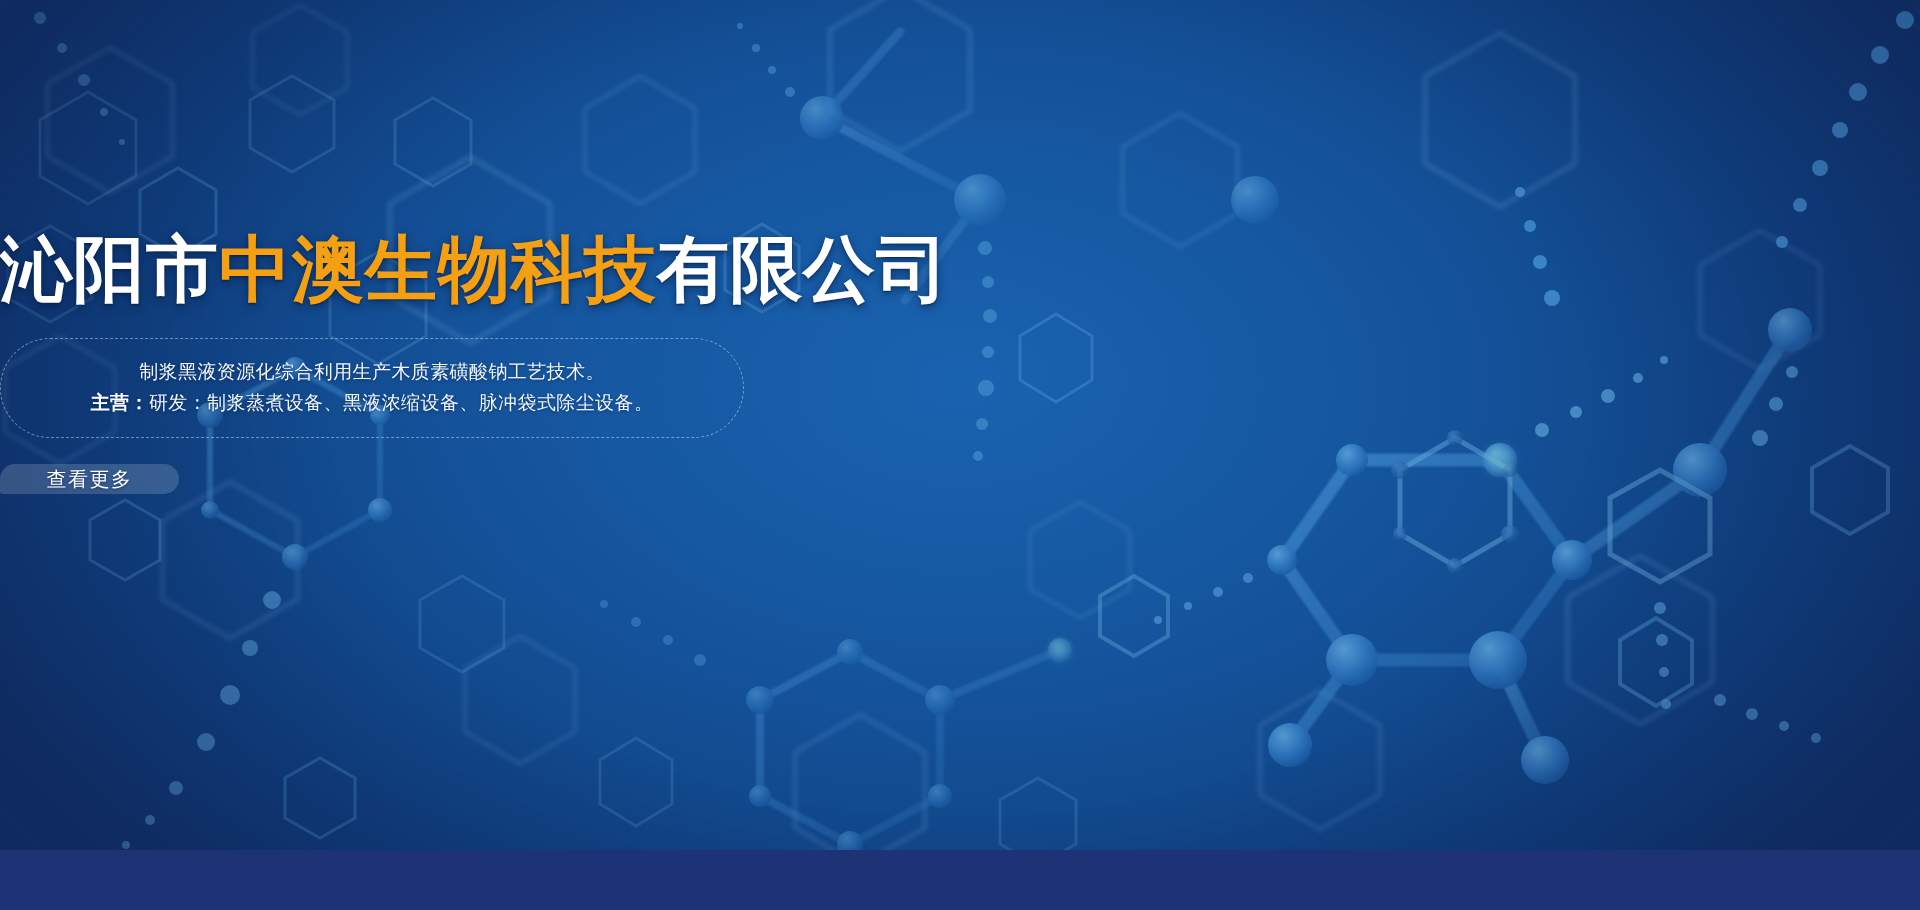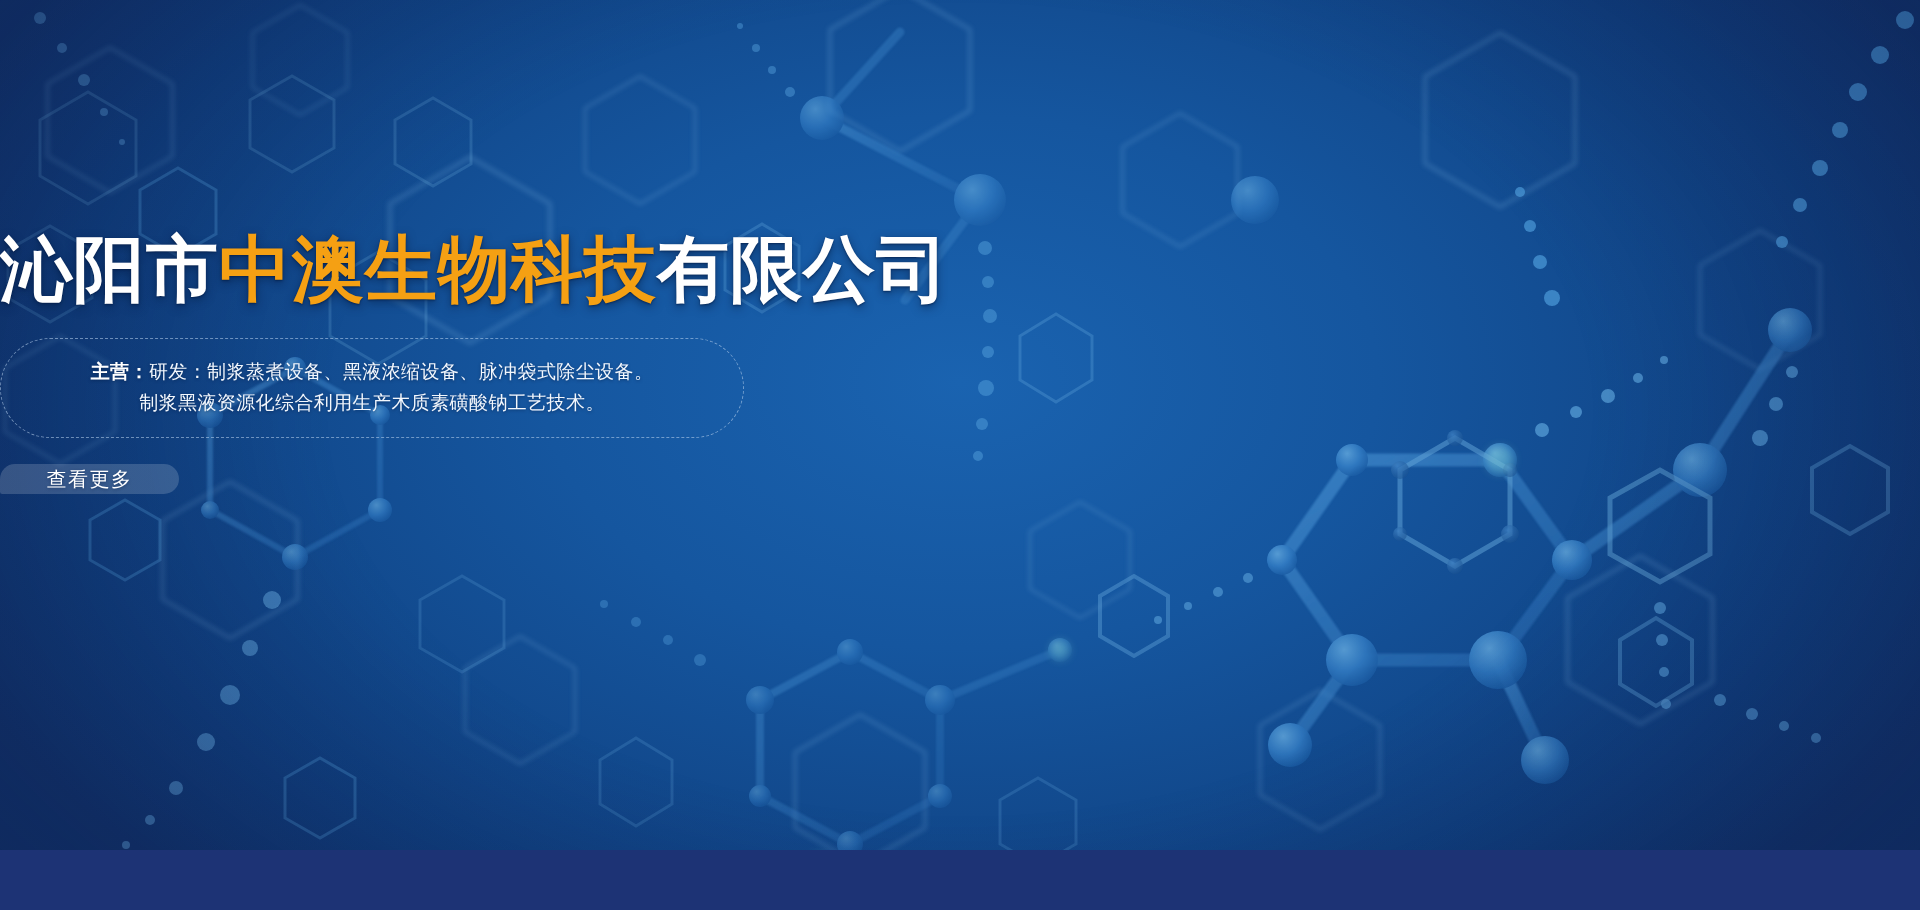--- a/index.html
+++ b/index.html
@@ -355,23 +355,23 @@
 
   <div class="bg-vignette"></div>
 
   <div class="content">
 
     <h1 class="title">
       <span>沁阳市</span><span class="accent">中澳生物科技</span><span>有限公司</span>
     </h1>
 
     <div class="subtitle-box">
+      <div class="subtitle-line">制浆黑液资源化综合利用生产木质素磺酸钠工艺技术。</div>
       <div class="subtitle-line">
         <span class="strong">主营：</span><span>研发：制浆蒸煮设备、黑液浓缩设备、脉冲袋式除尘设备。</span>
       </div>
-      <div class="subtitle-line">制浆黑液资源化综合利用生产木质素磺酸钠工艺技术。</div>
     </div>
 
     <button class="more-btn">查看更多</button>
   </div>
 
   <div class="bottom-bar"></div>
 </div>
 
 </body></html>

